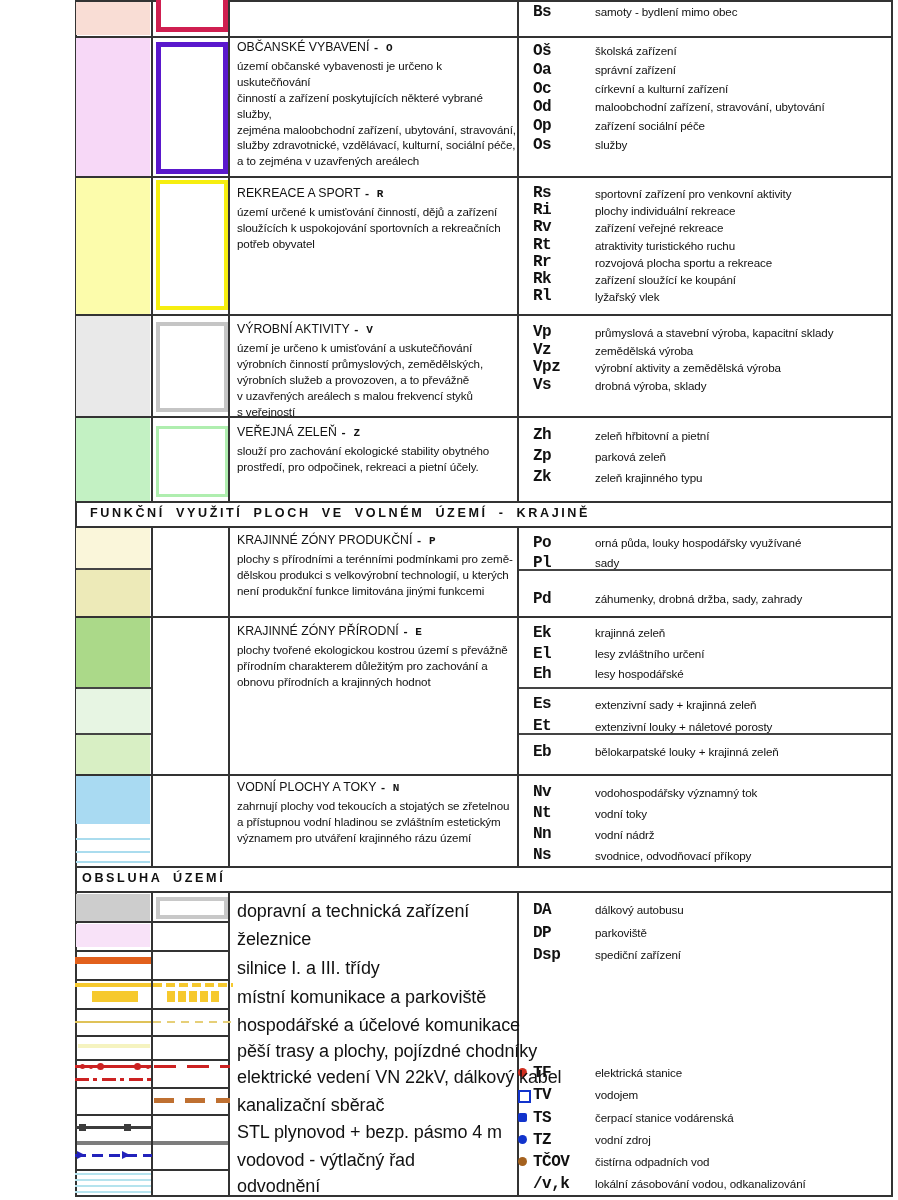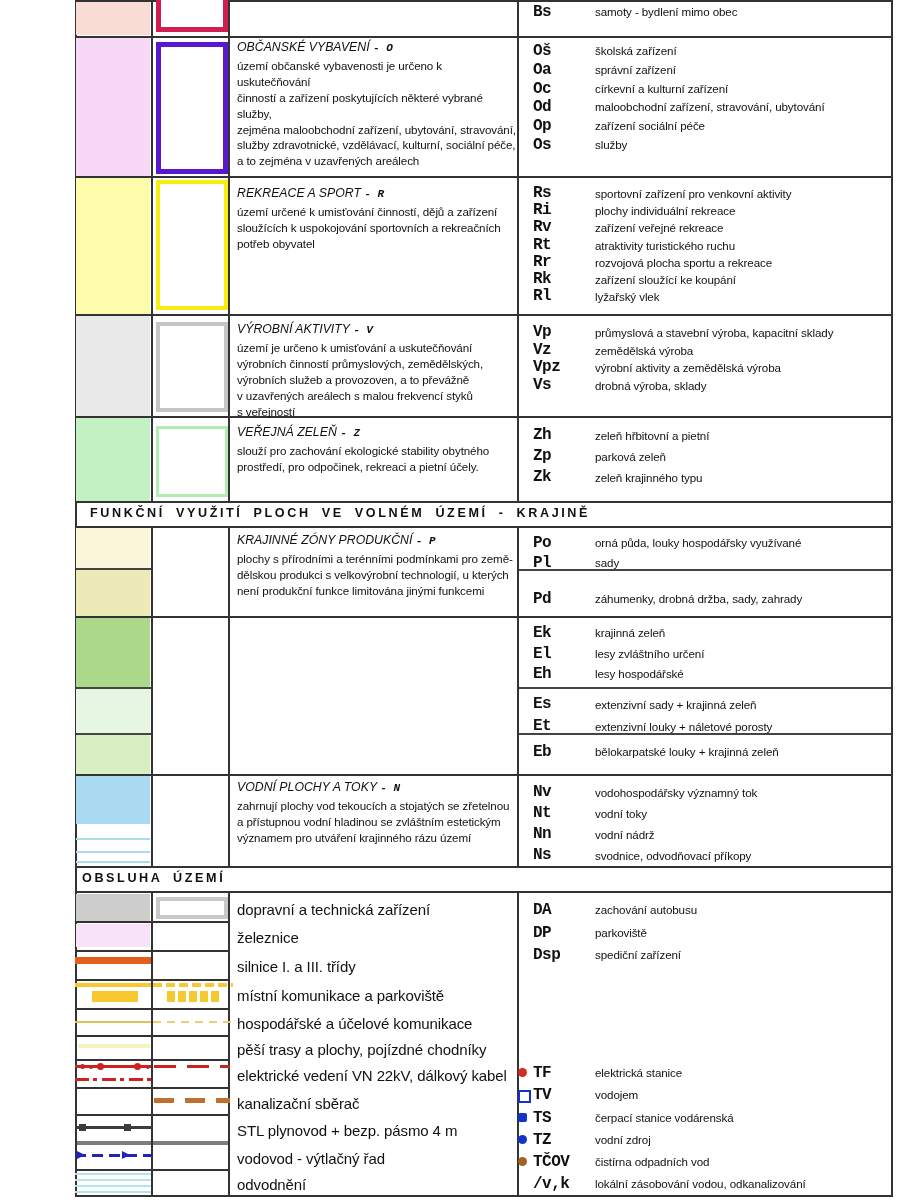--- a/index.html
+++ b/index.html
@@ -5,39 +5,39 @@
   html,body{margin:0;padding:0;background:#fff;}
   *{box-sizing:border-box;}
   #screen{position:relative;width:898px;height:1200px;background:#ffffff;overflow:hidden;
           font-family:"Liberation Sans","DejaVu Sans",sans-serif;color:#111;}
   .hline{position:absolute;height:2px;background:#333;}
   .vline{position:absolute;width:2px;background:#333;}
   .sub{height:1.5px;background:#444;}
   .sw{position:absolute;left:76px;width:74px;}
   .cbox{position:absolute;left:156px;width:72px;background:#fff;}
   .desc-block{position:absolute;left:237px;width:280px;font-size:11.6px;line-height:15.9px;letter-spacing:-0.1px;}
-  .sec-title{font-size:12.3px;letter-spacing:0;margin-bottom:1px;white-space:nowrap;font-style:italic;}
+  .sec-title{font-size:12.3px;letter-spacing:0;margin-bottom:1px;white-space:nowrap;}
   .sec-title .tag{font-family:"Liberation Mono","DejaVu Sans Mono",monospace;font-weight:bold;font-size:11px;}
   .sec-text{white-space:pre-line;}
   .codes-block{position:absolute;left:533px;width:356px;}
   .codes-block.with-markers{left:518px;}
   .code-line{display:flex;align-items:center;}
   .cc{width:62px;flex:0 0 62px;font-family:"Liberation Mono","DejaVu Sans Mono",monospace;
       font-weight:bold;font-size:16px;letter-spacing:-0.5px;}
   .cd{font-size:11.6px;letter-spacing:-0.1px;white-space:nowrap;}
   .marker{flex:0 0 15px;width:15px;height:10px;position:relative;}
   .marker::before{content:"";position:absolute;left:0;top:0;}
   .m-red-dot::before{width:9px;height:9px;border-radius:50%;background:#d02f20;}
   .m-blue-open-square::before{width:9px;height:9px;border:2.5px solid #1133cc;background:#fff;}
   .m-blue-square::before{width:9px;height:9px;background:#1133cc;border-radius:2px;}
   .m-blue-dot::before{width:9px;height:9px;border-radius:50%;background:#1133cc;}
   .m-brown-dot::before{width:9px;height:9px;border-radius:50%;background:#a5621f;}
   .m-none::before{display:none;}
   .band-title{position:absolute;left:82px;font-size:12.6px;font-weight:bold;letter-spacing:2.6px;word-spacing:5px;white-space:nowrap;}
-  .ob-label{position:absolute;left:237px;font-size:15px;letter-spacing:-0.1px;white-space:nowrap;}
+  .ob-label{position:absolute;left:237px;font-size:18px;letter-spacing:-0.1px;white-space:nowrap;}
   .dash-y{background:repeating-linear-gradient(90deg,#f6c92e 0 9px,transparent 9px 13px);}
   .dash-y-blocks{background:repeating-linear-gradient(90deg,#f6c92e 0 8px,transparent 8px 11px);}
   .dash-y-thin{background:repeating-linear-gradient(90deg,#e6cf78 0 8px,transparent 8px 14px);}
   .dash-red{background:repeating-linear-gradient(90deg,#cc2222 0 22px,transparent 22px 33px);}
   .dashdot-red{background:repeating-linear-gradient(90deg,#cc2222 0 14px,transparent 14px 18px,#cc2222 18px 22px,transparent 22px 27px);}
   .dash-brown{background:repeating-linear-gradient(90deg,#bf7031 0 20px,transparent 20px 31px);}
   .dash-blue{background:repeating-linear-gradient(90deg,#2222bb 0 11px,transparent 11px 17px);}
   .dot-red{position:absolute;border-radius:50%;background:#cc2222;}
   .sq-dark{position:absolute;width:7px;height:7px;background:#3c3c3c;}
   .tri-blue{position:absolute;width:0;height:0;border-left:8px solid #2222bb;border-top:4.5px solid transparent;border-bottom:4.5px solid transparent;}
@@ -176,20 +176,26 @@
     <div class="sec-title"><span>VEŘEJNÁ ZELEŇ</span> <span class="tag">-  Z</span></div>
     <div class="sec-text">slouží pro zachování ekologické stability obytného
 prostředí, pro odpočinek, rekreaci a pietní účely.</div>
   </div>
   <div class="desc-block" style="top:533px;">
     <div class="sec-title"><span>KRAJINNÉ ZÓNY PRODUKČNÍ</span> <span class="tag">-  P</span></div>
     <div class="sec-text">plochy s přírodními a terénními podmínkami pro země-
 dělskou produkci s velkovýrobní technologií, u kterých
 není produkční funkce limitována jinými funkcemi</div>
   </div>
+  <div class="desc-block" style="top:624px;">
+    <div class="sec-title"><span>KRAJINNÉ ZÓNY PŘÍRODNÍ</span> <span class="tag">-  E</span></div>
+    <div class="sec-text">plochy tvořené ekologickou kostrou území s převážně
+přírodním charakterem důležitým pro zachování a
+obnovu přírodních a krajinných hodnot</div>
+  </div>
   <div class="desc-block" style="top:780px;">
     <div class="sec-title"><span>VODNÍ PLOCHY A TOKY</span> <span class="tag">-  N</span></div>
     <div class="sec-text">zahrnují plochy vod tekoucích a stojatých se zřetelnou
 a přístupnou vodní hladinou se zvláštním estetickým
 významem pro utváření krajinného rázu území</div>
   </div>
 
   <div class="band-title" style="top:506px;padding-left:8px;">FUNKČNÍ VYUŽITÍ PLOCH VE VOLNÉM ÚZEMÍ - KRAJINĚ</div>
   <div class="band-title" style="top:871px;">OBSLUHA ÚZEMÍ</div>
 
@@ -341,21 +347,21 @@
         <span class="cd">vodní nádrž</span>
       </div>
     <div class="code-line">
         <span class="cc">Ns</span>
         <span class="cd">svodnice, odvodňovací příkopy</span>
       </div>
   </div>
   <div class="codes-block" style="top:899px;line-height:22.5px;">
     <div class="code-line">
         <span class="cc">DA</span>
-        <span class="cd">zachování autobusu</span>
+        <span class="cd">dálkový autobusu</span>
       </div>
     <div class="code-line">
         <span class="cc">DP</span>
         <span class="cd">parkoviště</span>
       </div>
     <div class="code-line">
         <span class="cc">Dsp</span>
         <span class="cd">spediční zařízení</span>
       </div>
   </div>

